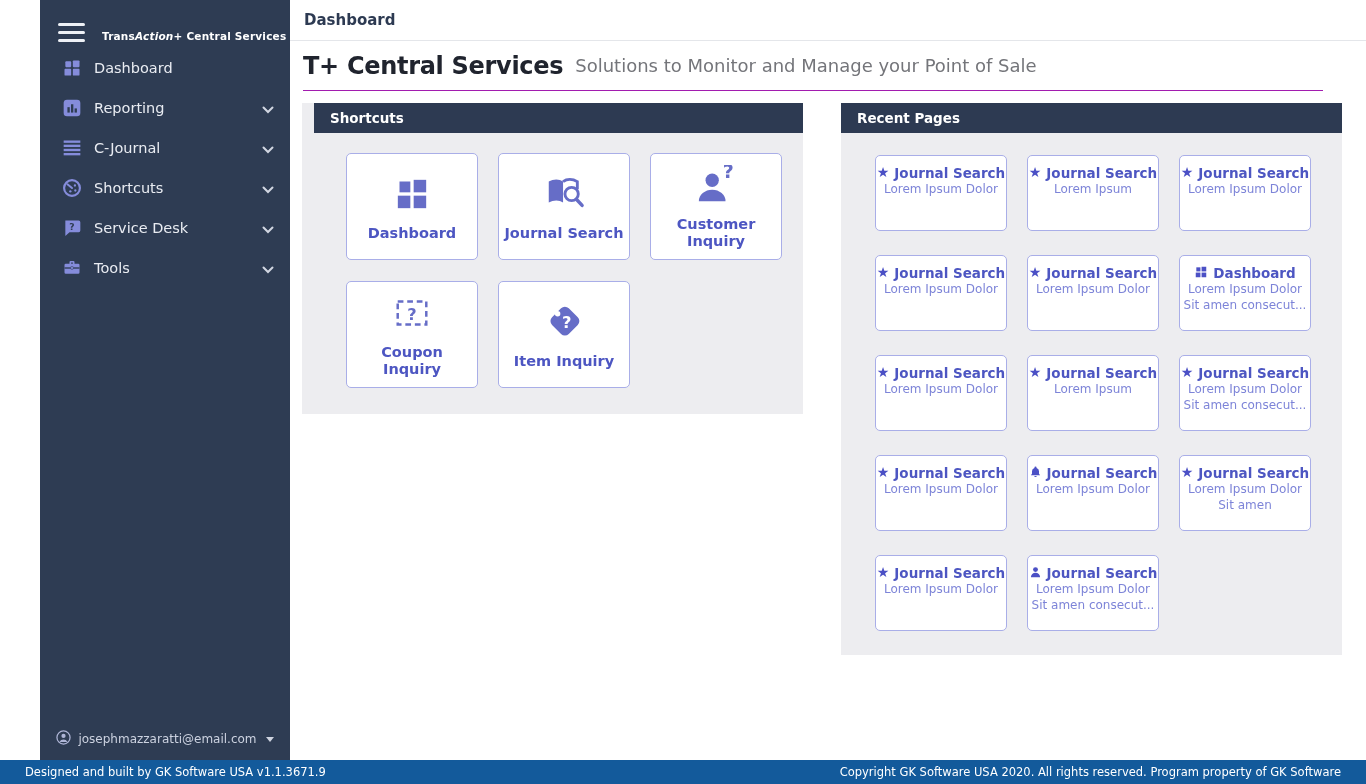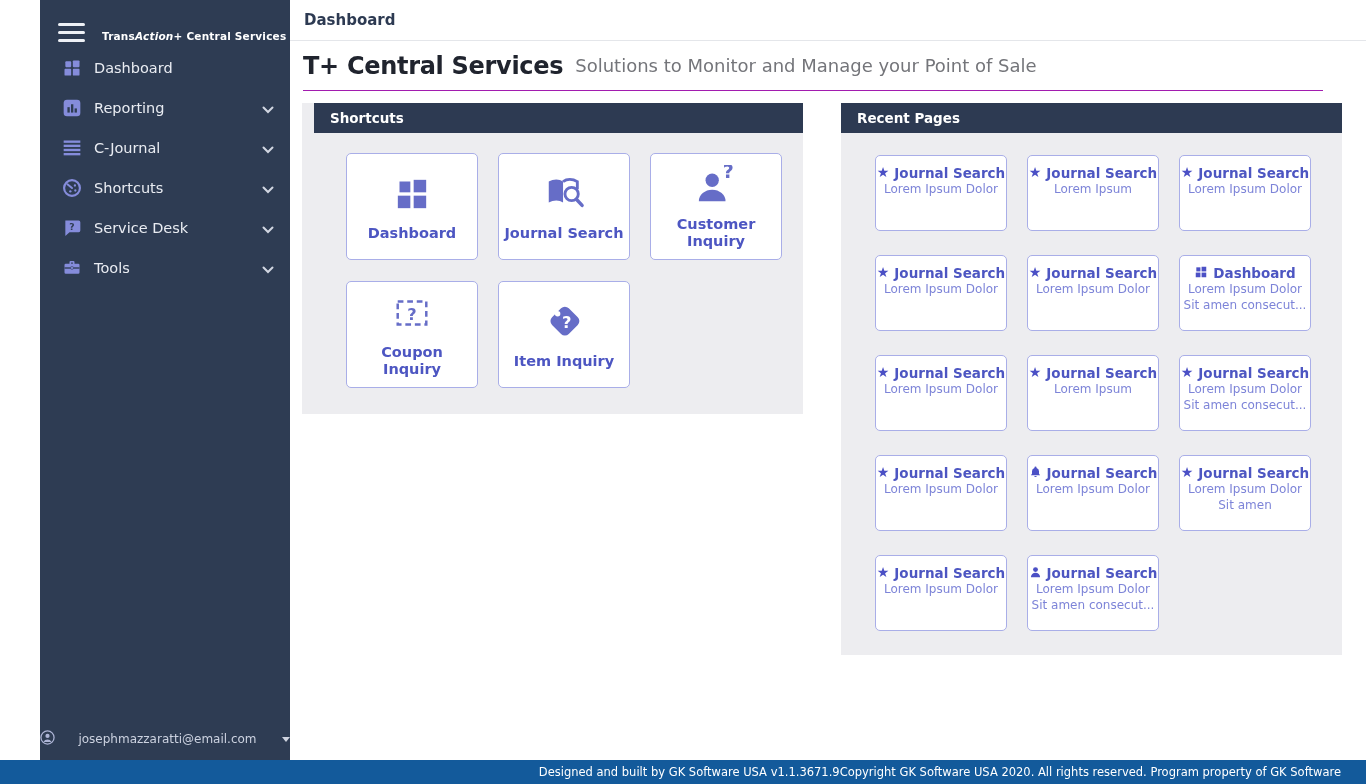--- a/index.html
+++ b/index.html
@@ -15,21 +15,21 @@
   .hamburger span { display:block; height:3px; background:#eef1f6; border-radius:2px; }
   .brand { margin-left:17px; font-size:10.5px; font-weight:bold; color:#ffffff; letter-spacing:.2px; white-space:nowrap; }
   .brand .it { font-style:italic; }
 
   .menu { margin-top:6px; }
   .menu-item { height:40px; display:flex; align-items:center; padding:0 16px 0 21px; cursor:pointer; }
   .mi-icon { width:22px; height:22px; flex:0 0 22px; display:flex; align-items:center; justify-content:center; }
   .mi-label { margin-left:11px; font-size:14.5px; color:#e9ecf2; flex:1; white-space:nowrap; }
 
   .sb-user { position:absolute; bottom:12px; left:0; width:100%; display:flex; align-items:center;
-             justify-content:space-between; gap:7px; font-size:12px; color:#ccd2e0; cursor:pointer; }
+             justify-content:center; gap:7px; font-size:12px; color:#ccd2e0; cursor:pointer; }
   .caret { width:0; height:0; border-left:4px solid transparent; border-right:4px solid transparent;
            border-top:5px solid #cfd4e0; margin-left:2px; }
 
   
   .topbar { position:absolute; left:290px; right:0; top:0; height:41px; background:#fff;
             border-bottom:1px solid #e4e6ea; display:flex; align-items:center; padding-left:14px; }
   .breadcrumb { font-size:15px; font-weight:bold; color:#2d3a52; }
 
   .page-header { position:absolute; left:303px; right:43px; top:41px; height:50px;
                  display:flex; align-items:center; gap:12px; border-bottom:1px solid #a21caf; background:#fff; }
@@ -55,21 +55,21 @@
              gap:24px 20px; padding:22px 0 0 34px; }
   .rc-card { background:#fff; border:1px solid #a9aee8; border-radius:5px; padding-top:9px;
              cursor:pointer; text-align:center; overflow:hidden; }
   .rc-title { display:flex; align-items:center; justify-content:center; gap:5px;
               font-size:13.5px; font-weight:bold; color:#4d56c2; white-space:nowrap; }
   .rc-star { color:#4b50c5; font-size:14px; line-height:1; transform:translateY(-1px); }
   .rc-line { font-size:12px; color:#7d84d8; line-height:15px; margin-top:1px; white-space:nowrap; }
 
   
   .footer { position:absolute; left:0; bottom:0; width:1366px; height:24px; background:#135a9b;
-            color:#ffffff; display:flex; align-items:center; justify-content:flex-end;
+            color:#ffffff; display:flex; align-items:center; justify-content:space-between;
             padding:0 25px; font-size:11.5px; white-space:nowrap; }
 </style>
 </head>
 <body>
 
 <aside class="sidebar">
   <div class="sb-header">
     <div class="hamburger">
         <span></span>
         <span></span>

